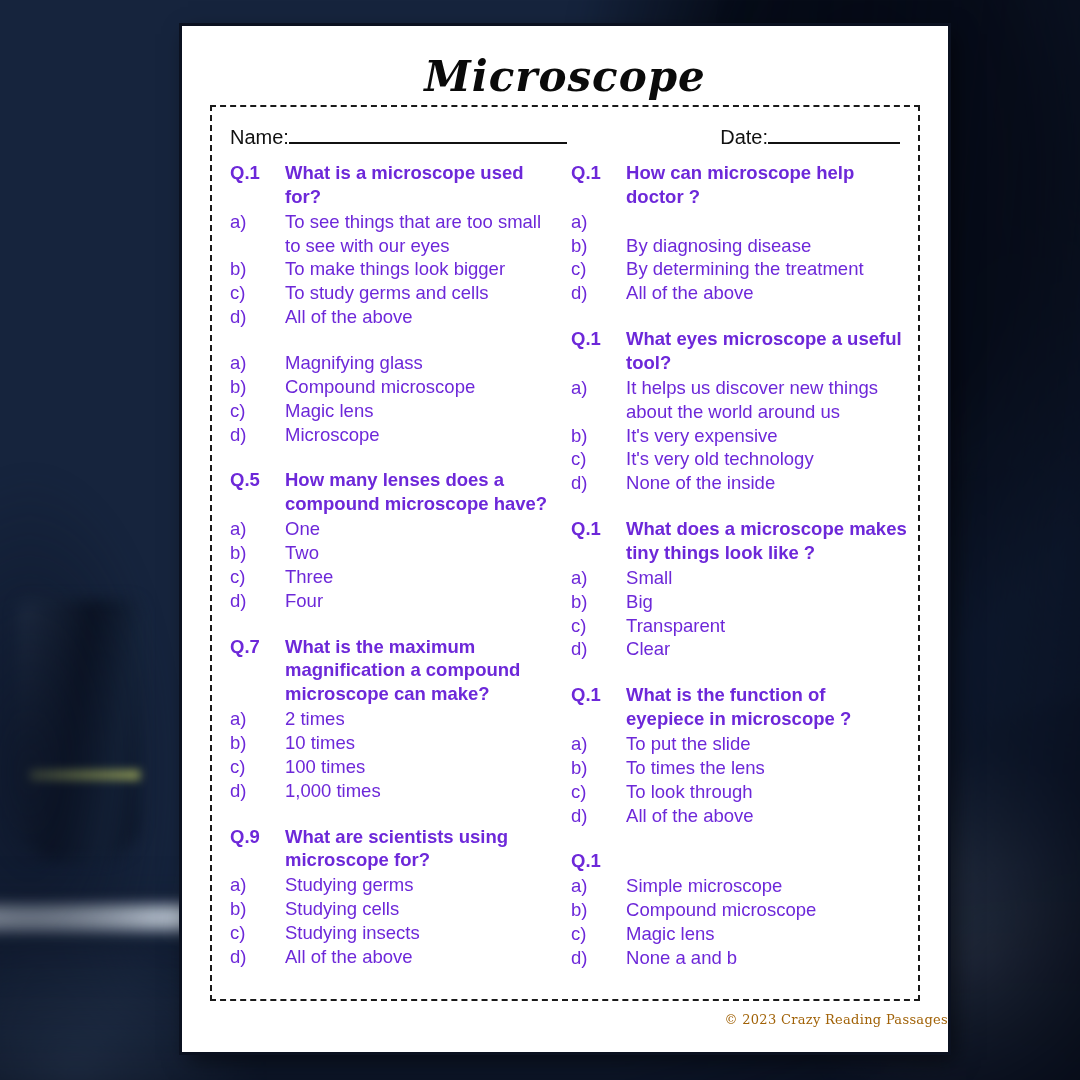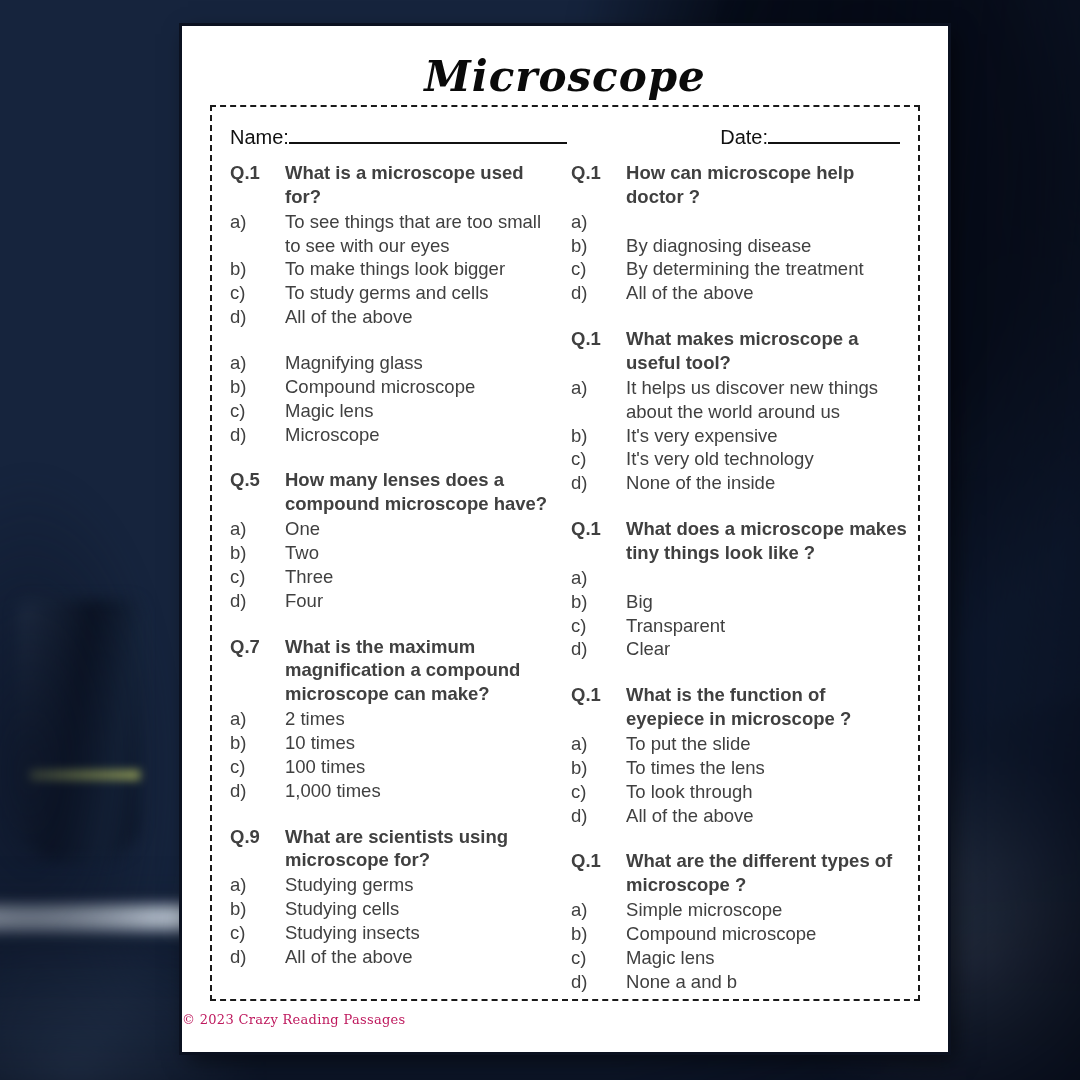--- a/index.html
+++ b/index.html
@@ -159,39 +159,39 @@
   .col.right { width: 340px; }
 
   .qblock { margin-bottom: 22px; }
   .qblock:last-child { margin-bottom: 0; }
 
   .qline, .oline {
     display: flex;
     align-items: flex-start;
     font-size: 18.5px;
     line-height: 1.29;
-    color: #404040;
+    color: #6d28d9;
   }
   .qline { font-weight: 700; margin-bottom: 1px; }
   .qnum { width: 55px; flex: 0 0 55px; font-weight: 700; }
   .qtext { flex: 1 1 auto; }
 
   .oletter { width: 55px; flex: 0 0 55px; font-weight: 400; }
   .otext { flex: 1 1 auto; font-weight: 400; }
 
   
   .footer {
     position: absolute;
     left: 0;
     right: 0;
     top: 986px;
-    text-align: left;
+    text-align: right;
     font-family: "DejaVu Serif", serif;
     font-size: 13px;
-    color: #be185d;
+    color: #a16207;
     letter-spacing: .3px;
   }
 </style>
 </head>
 <body>
 
 <div id="root">
 
   <div class="bg">
     <div class="bg-layer bg-l1"></div>
@@ -348,21 +348,21 @@
                 <span class="otext">By determining the treatment</span>
               </div>
               <div class="oline">
                 <span class="oletter">d)</span>
                 <span class="otext">All of the above</span>
               </div>
             </div>
             <div class="qblock">
               <div class="qline">
                 <span class="qnum">Q.1</span>
-                <span class="qtext">What makes microscope a useful tool?</span>
+                <span class="qtext">What eyes microscope a useful tool?</span>
               </div>
               <div class="oline">
                 <span class="oletter">a)</span>
                 <span class="otext">It helps us discover new things about the world around us</span>
               </div>
               <div class="oline">
                 <span class="oletter">b)</span>
                 <span class="otext">It's very expensive</span>
               </div>
               <div class="oline">
@@ -374,20 +374,21 @@
                 <span class="otext">None of the inside</span>
               </div>
             </div>
             <div class="qblock">
               <div class="qline">
                 <span class="qnum">Q.1</span>
                 <span class="qtext">What does a microscope makes tiny things look like ?</span>
               </div>
               <div class="oline">
                 <span class="oletter">a)</span>
+                <span class="otext">Small</span>
               </div>
               <div class="oline">
                 <span class="oletter">b)</span>
                 <span class="otext">Big</span>
               </div>
               <div class="oline">
                 <span class="oletter">c)</span>
                 <span class="otext">Transparent</span>
               </div>
               <div class="oline">
@@ -413,21 +414,20 @@
                 <span class="otext">To look through</span>
               </div>
               <div class="oline">
                 <span class="oletter">d)</span>
                 <span class="otext">All of the above</span>
               </div>
             </div>
             <div class="qblock">
               <div class="qline">
                 <span class="qnum">Q.1</span>
-                <span class="qtext">What are the different types of microscope ?</span>
               </div>
               <div class="oline">
                 <span class="oletter">a)</span>
                 <span class="otext">Simple microscope</span>
               </div>
               <div class="oline">
                 <span class="oletter">b)</span>
                 <span class="otext">Compound microscope</span>
               </div>
               <div class="oline">

